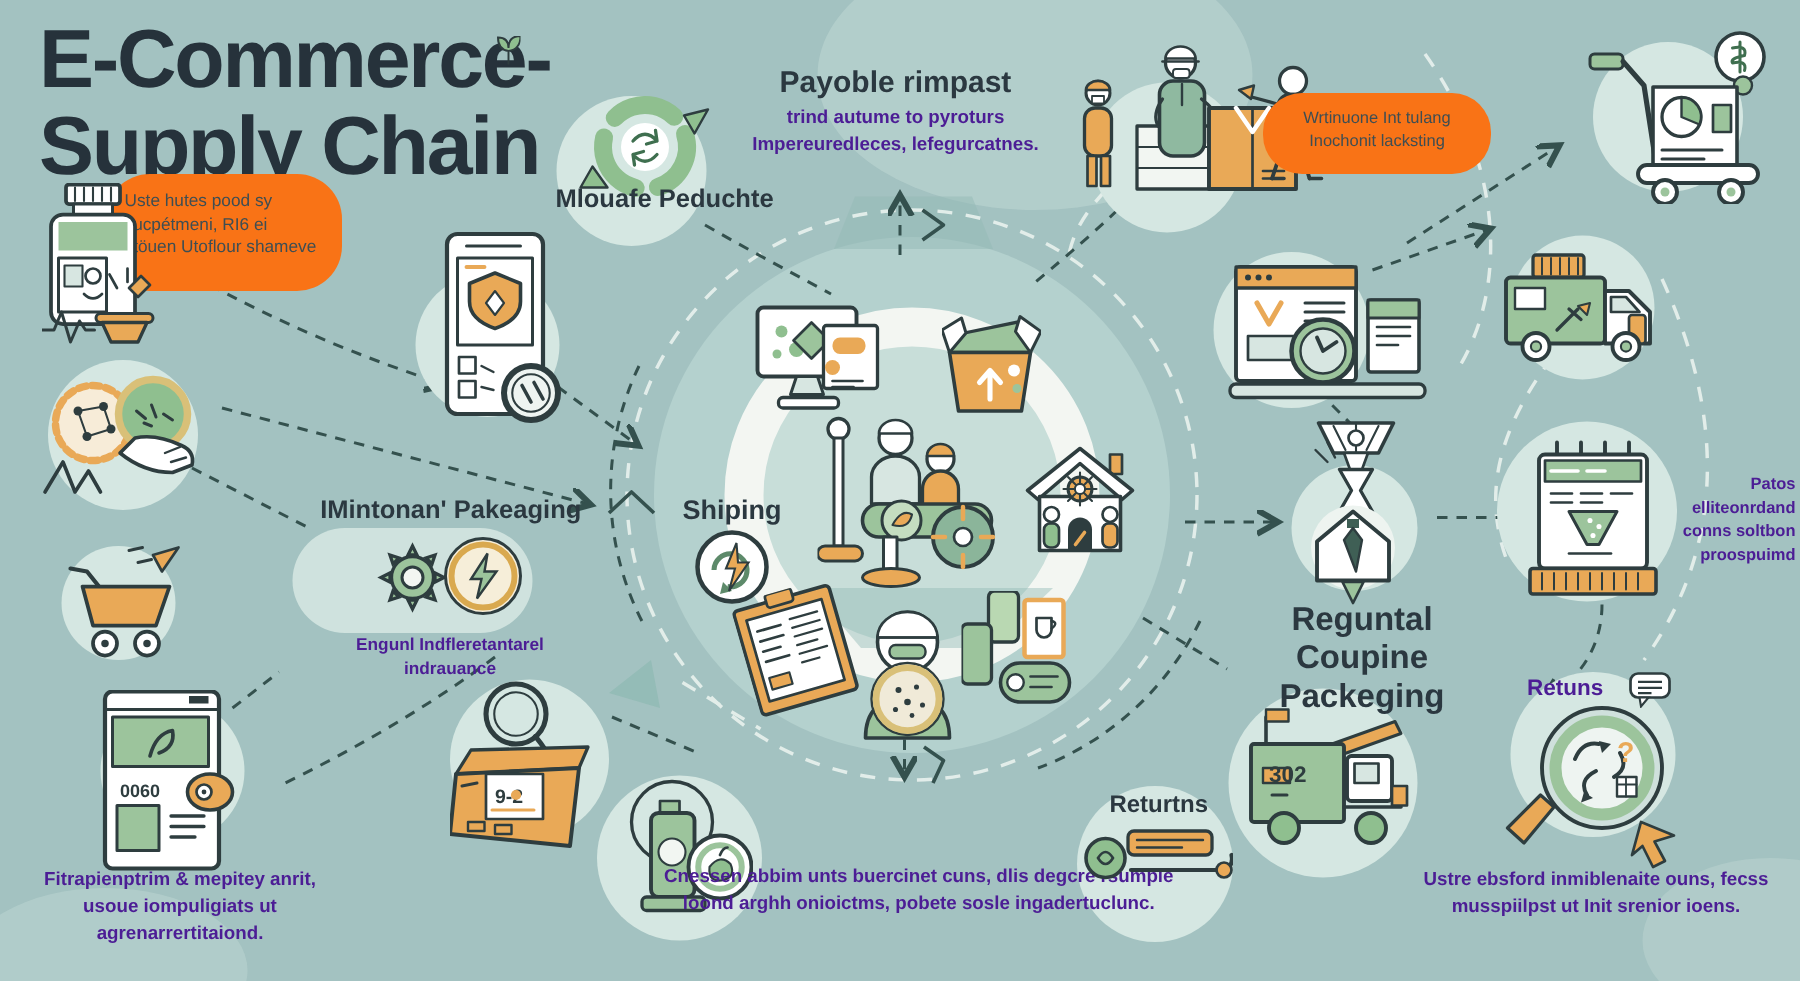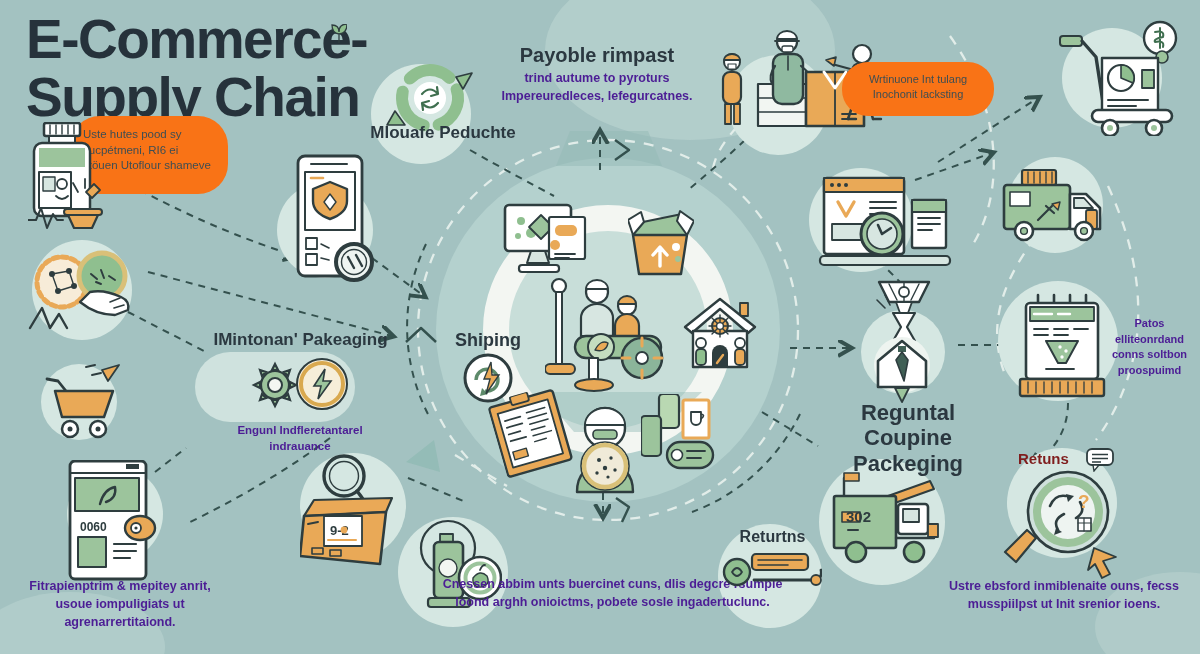--- a/index.html
+++ b/index.html
@@ -342,21 +342,21 @@
     <path d="M16,36 h14 M36,36 h14 M56,36 h14 M16,42 h14 M36,42 h14" stroke="#2e3d3f" stroke-width="1.8"></path>
     <polygon points="28,48 60,48 48,70 40,70" fill="#9cc49c" stroke="#2e3d3f" stroke-width="2"></polygon>
     <circle cx="42" cy="54" r="1.7" fill="#fff"></circle>
       <circle cx="48" cy="58" r="1.7" fill="#fff"></circle>
       <circle cx="44" cy="64" r="1.7" fill="#fff"></circle>
     <path d="M28,76 h28" stroke="#2e3d3f" stroke-width="1.8"></path>
     <rect x="2" y="86" width="84" height="17" rx="2" fill="#e9a957" stroke="#2e3d3f" stroke-width="2.4"></rect>
     <path d="M10,89 v11 M18,89 v11 M26,89 v11 M34,89 v11 M42,89 v11 M50,89 v11 M58,89 v11 M66,89 v11 M74,89 v11" stroke="#2e3d3f" stroke-width="1.3"></path>
   </svg>
 
-  <div class="para" style="left:1102px;top:316px;width:95px;font-size:11px;text-align:center">
+  <div class="para" style="left:1102px;top:316px;width:95px;font-size:11px;text-align:right">
     <span>Patos elliteonrdand conns soltbon proospuimd</span>
   </div>
 
   <svg class="abs" style="left:503px;top:203px" width="88" height="76" viewBox="0 0 88 76" stroke-linecap="round" stroke-linejoin="round">
     <rect x="2" y="2" width="66" height="46" rx="4" fill="#fff" stroke="#2e3d3f" stroke-width="2.6"></rect>
     <circle cx="18" cy="18" r="4" fill="#8fbf8f"></circle>
       <circle cx="28" cy="30" r="5" fill="#8fbf8f"></circle>
       <circle cx="15" cy="33" r="3" fill="#8fbf8f"></circle>
     <polygon points="38,12 50,24 38,36 26,24" fill="#9cc49c" stroke="#2e3d3f" stroke-width="1.8"></polygon>
     <rect x="46" y="14" width="36" height="42" rx="2" fill="#fff" stroke="#2e3d3f" stroke-width="2.2"></rect>
@@ -513,21 +513,21 @@
     <rect x="77" y="41" width="16" height="13" fill="#d7e6e1" stroke="#2e3d3f" stroke-width="1.8"></rect>
     <path d="M70,70 h38" stroke="#2e3d3f" stroke-width="2.4"></path>
     <rect x="102" y="56" width="10" height="13" fill="#e9a957" stroke="#2e3d3f" stroke-width="1.8"></rect>
     <circle cx="30" cy="84" r="10" fill="#8fbf8f" stroke="#2e3d3f" stroke-width="2.6"></circle>
     <circle cx="88" cy="84" r="10" fill="#8fbf8f" stroke="#2e3d3f" stroke-width="2.6"></circle>
   </svg>
   <div class="num" style="left:846px;top:508px;font-size:15px">
     <span>302</span>
   </div>
 
-  <div class="abs" style="left:1018px;top:450px;font-size:15px;font-weight:700;color:#7f1d1d">
+  <div class="abs" style="left:1018px;top:450px;font-size:15px;font-weight:700;color:#4c1d95">
     <span>Retuns</span>
   </div>
   <svg class="abs" style="left:1086px;top:448px" width="28" height="24" viewBox="0 0 28 24">
     <rect x="1" y="1" width="26" height="16" rx="5" fill="#fff" stroke="#2e3d3f" stroke-width="1.8"></rect>
     <path d="M6,6.5 h16 M6,10.5 h16 M6,14 h9" stroke="#2e3d3f" stroke-width="1.5"></path>
     <polygon points="7,17 13,17 8,23" fill="#fff" stroke="#2e3d3f" stroke-width="1.4"></polygon>
   </svg>
 
   <svg class="abs" style="left:1000px;top:462px" width="122" height="122" viewBox="0 0 122 122" stroke-linecap="round" stroke-linejoin="round">
     <polygon points="36,76 16,100 5,90 27,68" fill="#e9a957" stroke="#2e3d3f" stroke-width="2.2"></polygon>

